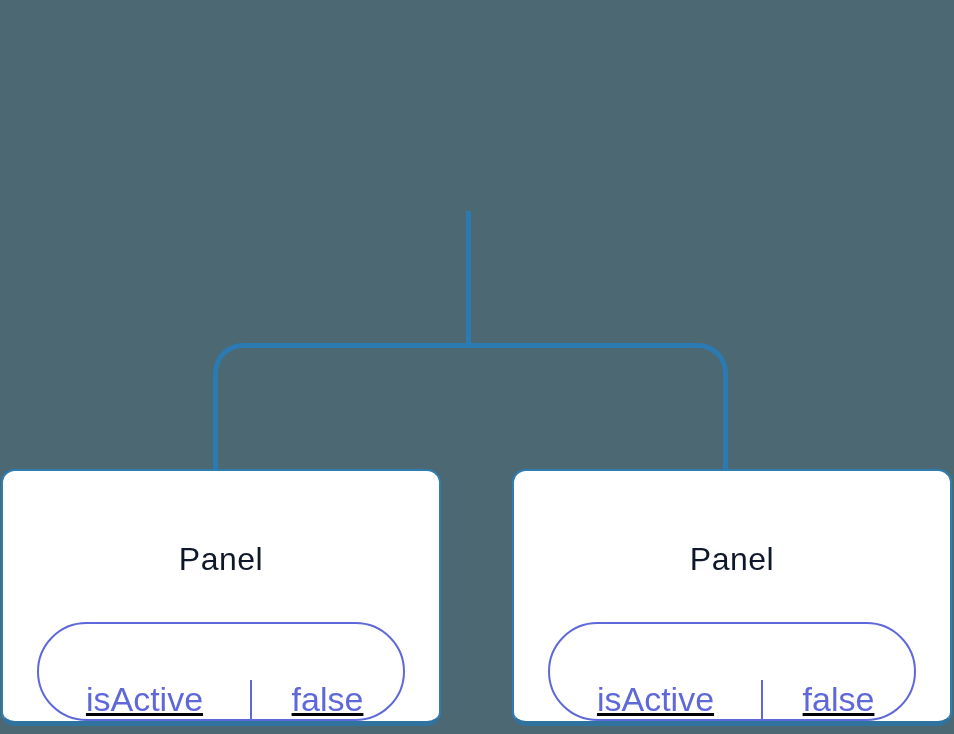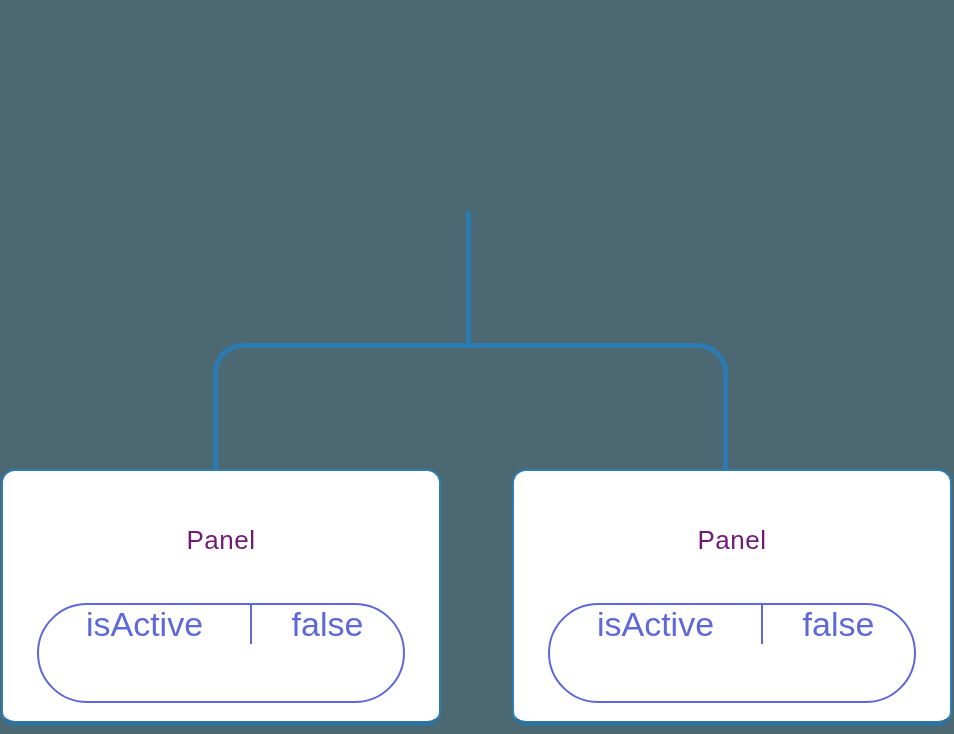--- a/index.html
+++ b/index.html
@@ -62,37 +62,38 @@
     top: 469px;
     width: 440px;
     height: 257px;
     display: flex;
     flex-direction: column;
     align-items: center;
   }
   .panel-1 { left: 1px; }
   .panel-2 { left: 512px; }
   .panel-title {
-    margin-top: 47px;
-    font-size: 26px;
+    margin-top: 66px;
+    font-size: 32px;
     font-weight: 500;
     line-height: 44px;
-    color: #701a75;
+    color: #0f172a;
     letter-spacing: 0.5px;
   }
   .state-pill {
     margin-top: 41px;
     width: 368px;
     height: 100px;
     border: 2px solid #5E68D9;
     border-radius: 50px;
     box-sizing: border-box;
     display: flex;
-    align-items: flex-start;
+    align-items: flex-end;
     overflow: hidden;
+    text-decoration: underline;
   }
   .pill-cell {
     display: flex;
     align-items: center;
     justify-content: center;
     color: #5E68D9;
     font-size: 34px;
     font-weight: 500;
   }
   .pill-key {

